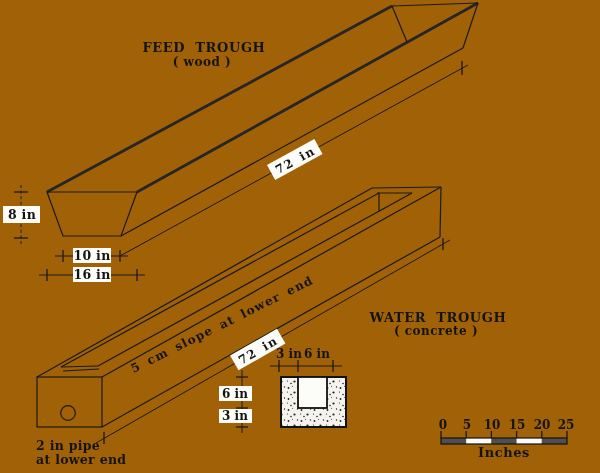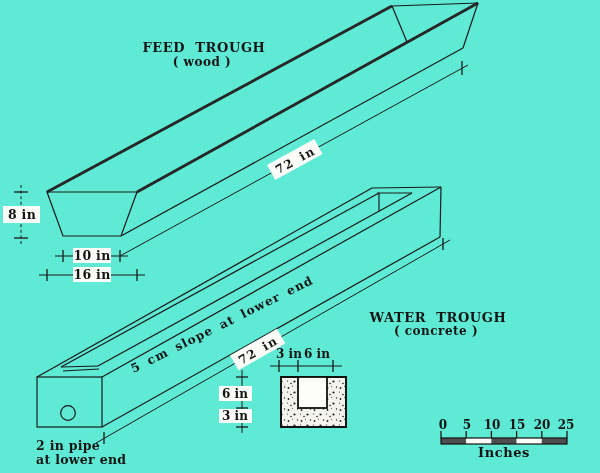--- a/index.html
+++ b/index.html
@@ -1,17 +1,17 @@
 <!DOCTYPE html>
 <html><head>
 <meta charset="utf-8">
 <style>
   html,body{margin:0;padding:0;}
   body{background:#e9e9e9;font-family:"DejaVu Serif",serif;}
-  .page{position:relative;width:600px;height:473px;background:#5eead4;overflow:hidden;}
+  .page{position:relative;width:600px;height:473px;background:#a16207;overflow:hidden;}
   svg{display:block;}
   text{fill:#141414;font-family:"DejaVu Serif",serif;}
   .title{font-size:13px;font-weight:bold;letter-spacing:.6px;word-spacing:5px;}
   .subtitle{font-size:12px;font-weight:bold;letter-spacing:.5px;}
   .dim{font-size:12.5px;font-weight:bold;letter-spacing:.3px;}
   .dimsm{font-size:12px;font-weight:bold;}
   .rot{font-size:12px;font-weight:bold;letter-spacing:1.2px;word-spacing:3px;}
   .scalenum{font-size:12px;font-weight:bold;}
   .thin{stroke:#1a1a1a;stroke-width:1.2;fill:none;}
   .thick{stroke:#262626;stroke-width:2.8;fill:none;}

